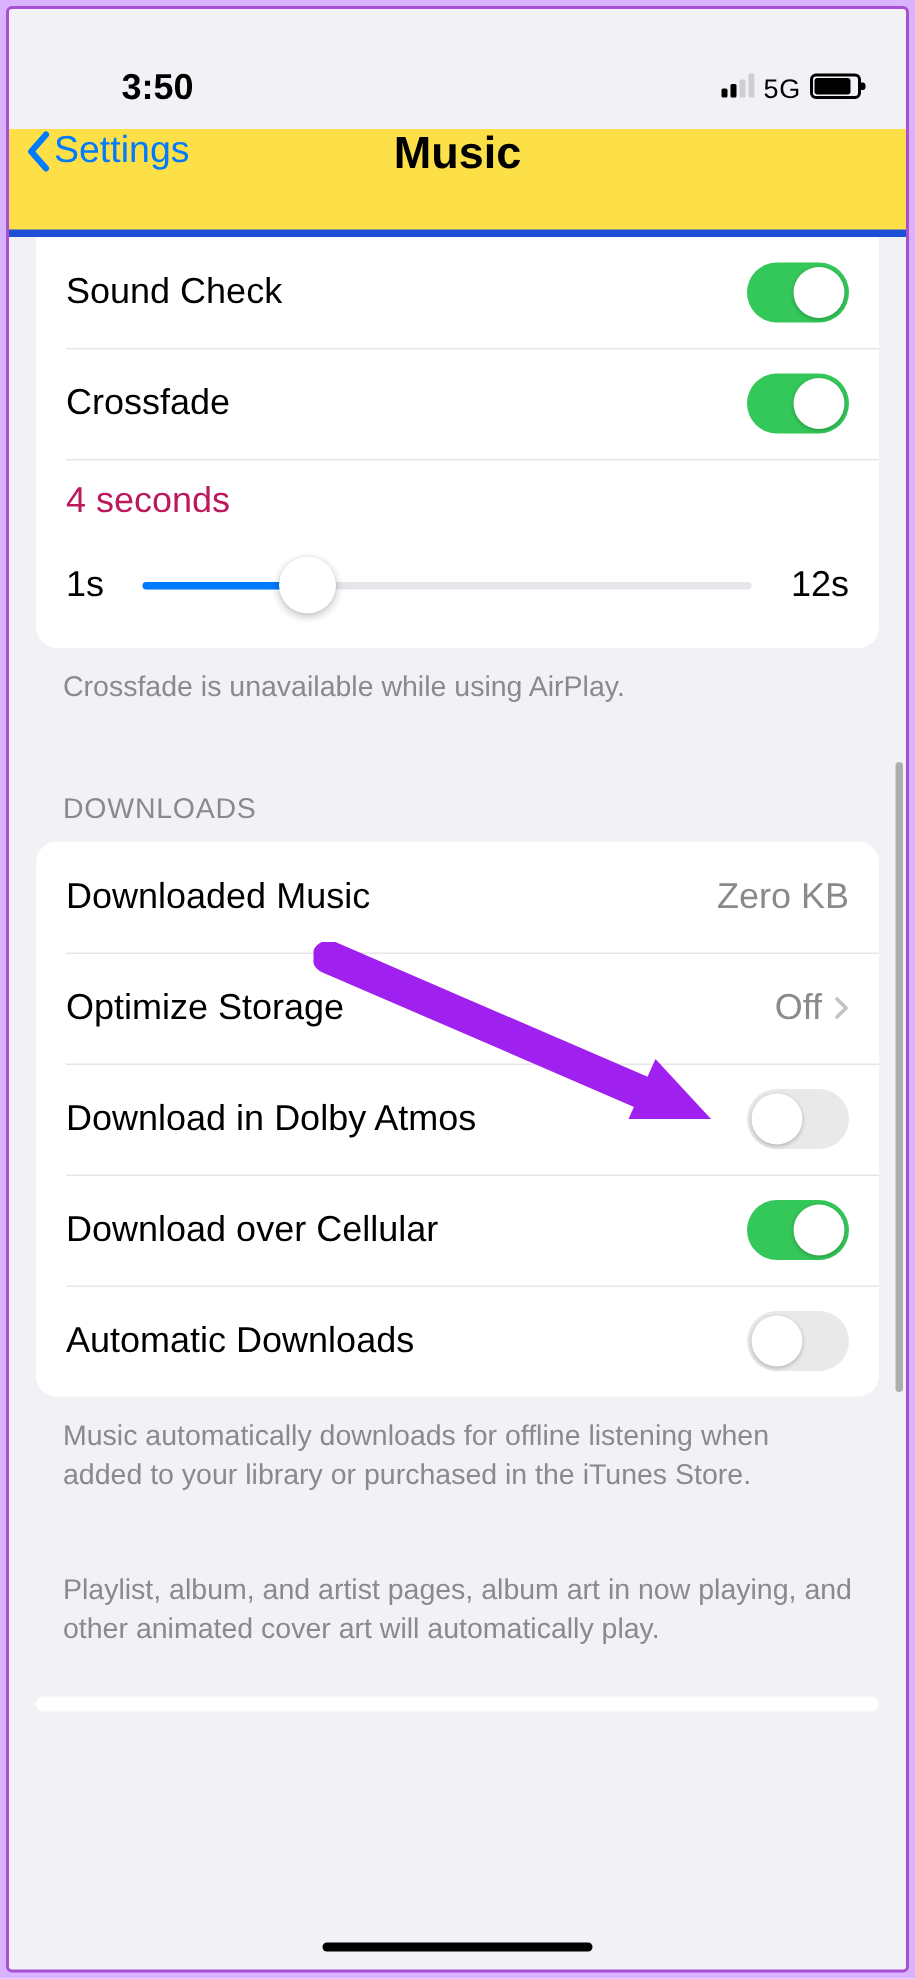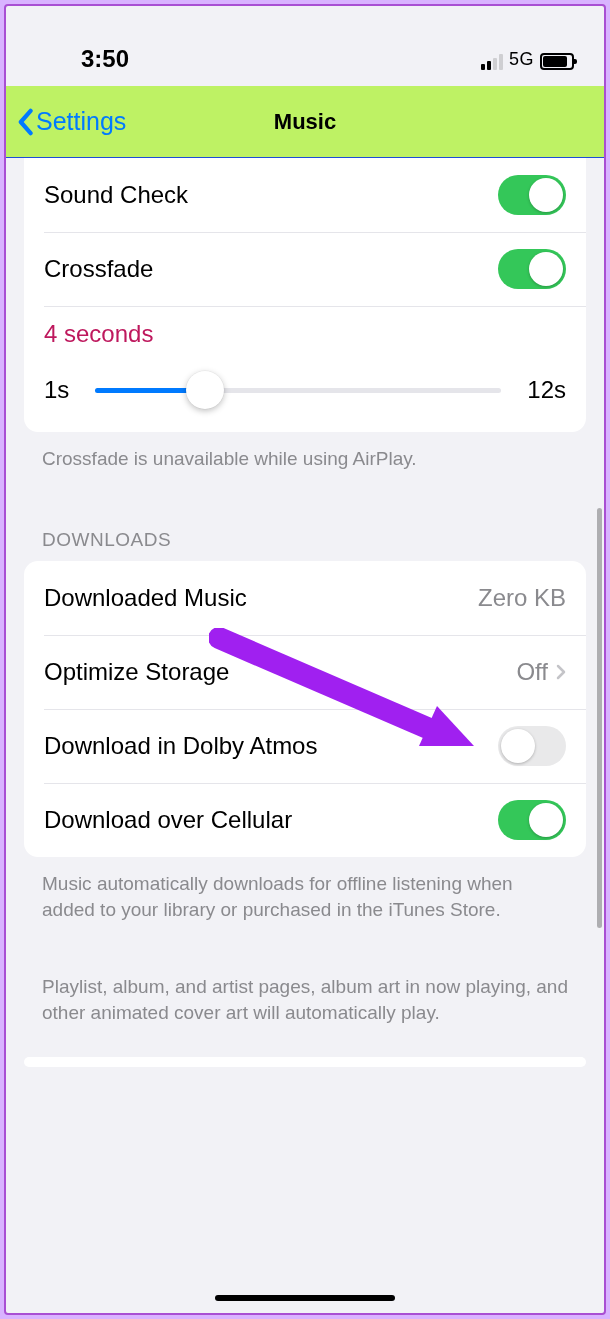--- a/index.html
+++ b/index.html
@@ -34,21 +34,21 @@
       margin-top: 20px;
     }
     .status-time {
       font-size: 24px;
       font-weight: 600;
       color: #000;
       margin-left: 45px;
     }
     .status-right {
       display: flex;
-      align-items: flex-end;
+      align-items: flex-start;
       gap: 6px;
     }
     .signal-bars {
       display: flex;
       align-items: flex-end;
       gap: 2px;
       height: 16px;
     }
     .signal-bars span {
       width: 4px;
@@ -78,40 +78,39 @@
       height: 5px;
       background: #000;
       border-radius: 0 2px 2px 0;
     }
     .battery .level { background: #000; height: 100%; width: 85%; border-radius: 2px; }
     
     .nav-header {
       position: relative;
       height: 72px;
       display: flex;
-      align-items: center;
       justify-content: center;
-      border-bottom: 1px solid #1d4ed8;
-      background: #bef264;
+      border-bottom: 5px solid #1d4ed8;
+      background: #fde047;
     }
     .back-button {
       position: absolute;
       left: 10px;
       display: flex;
       align-items: center;
       color: #007aff;
       font-size: 25px;
       cursor: pointer;
       gap: 2px;
     }
     .chevron-left {
       width: 18px;
       height: 28px;
     }
-    .nav-title { font-size: 22px; font-weight: 600; color: #000; }
+    .nav-title { font-size: 30px; font-weight: 600; color: #000; }
     
     .content {
       flex: 1;
       overflow: hidden;
       position: relative;
     }
     .scroll-area {
       padding-bottom: 30px;
     }
     .group {
@@ -348,20 +347,26 @@
           <div class="toggle off">
               <div class="knob"></div>
             </div>
         </div>
         <div class="row">
           <div class="row-label">Download over Cellular</div>
           <div class="toggle on">
               <div class="knob"></div>
             </div>
         </div>
+        <div class="row">
+          <div class="row-label">Automatic Downloads</div>
+          <div class="toggle off">
+              <div class="knob"></div>
+            </div>
+        </div>
       </div>
       <div class="section-footer">Music automatically downloads for offline listening when added to your library or purchased in the iTunes Store.</div>
 
       <div style="height:36px"></div>
       <div class="section-footer">Playlist, album, and artist pages, album art in now playing, and other animated cover art will automatically play.</div>
 
       <div style="height:30px"></div>
       <div class="group" style="height:10px;"></div>
 
     </div>

